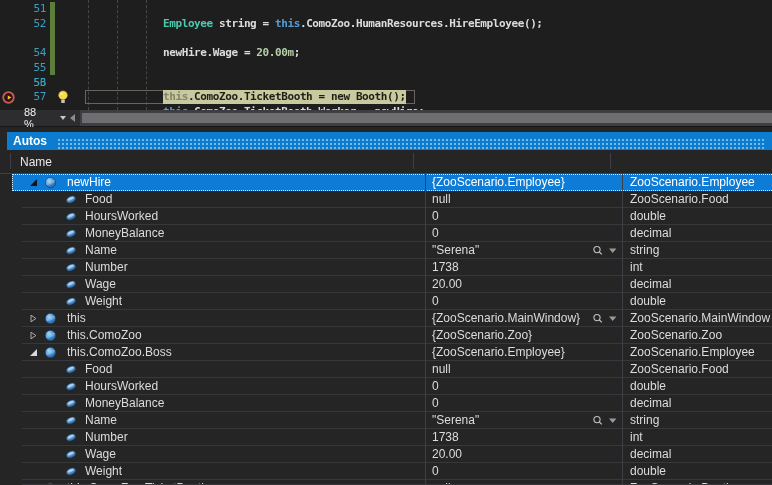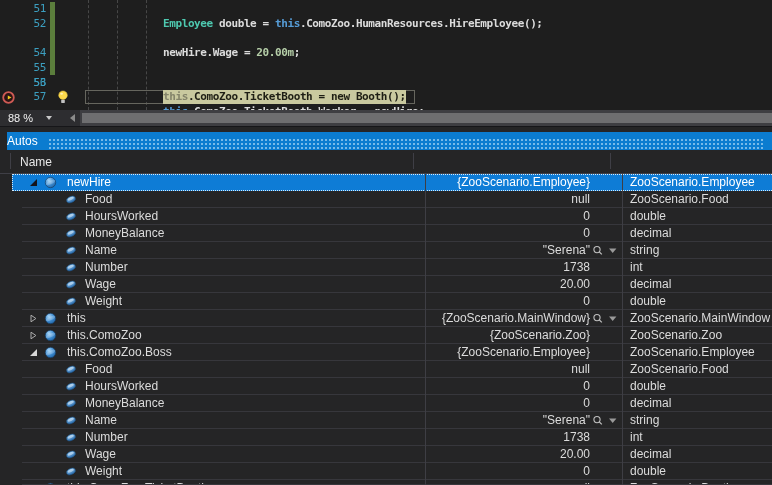--- a/index.html
+++ b/index.html
@@ -21,55 +21,55 @@
   .c-type{color:#4EC9B0;}
   .c-kw{color:#569CD6;}
   .c-num{color:#B5CEA8;}
   .c-plain{color:#DCDCDC;}
   .c-hl{color:#1E1E14;}
   .c-kwhl{color:#84846A;}
 
   
   .statusbar{position:absolute;top:110px;left:0;width:772px;height:17px;background:#2D2D30;
              display:flex;align-items:center;box-sizing:border-box;border-bottom:1px solid #161619;}
-  .zoomctl{width:66px;height:100%;display:flex;align-items:center;padding-left:8px;box-sizing:border-box;
+  .zoomctl{width:66px;height:100%;display:flex;align-items:center;padding-left:24px;box-sizing:border-box;
            color:#F1F1F1;font-size:11px;}
   .zoomcaret{width:0;height:0;border-left:3.5px solid transparent;border-right:3.5px solid transparent;
              border-top:4px solid #C8C8C8;margin-left:13px;}
   .sbarrow{width:0;height:0;border-top:4px solid transparent;border-bottom:4px solid transparent;
            border-right:5px solid #8A8A8A;margin:0 5px 0 4px;}
   .sbtrack{flex:1;height:100%;background:#3E3E42;position:relative;}
   .sbthumb{position:absolute;left:2px;right:0;top:3px;bottom:3px;background:#6E6E70;}
 
   .splitter{position:absolute;top:127px;left:0;width:772px;height:5px;background:#252526;}
 
   
   .titlebar{position:absolute;top:132px;left:0;width:772px;height:18px;background:#252526;display:flex;}
   .titleblue{margin-left:7px;flex:1;height:100%;background:#0B7CD0;display:flex;align-items:center;}
-  .title{color:#FFFFFF;font-size:12px;}
+  .title{color:#FFFFFF;font-size:12px;padding-left:6px;font-weight:bold;}
   .dots{flex:1;height:11px;margin:4px 8px 0 10px;
         background-image:radial-gradient(rgba(215,240,255,0.55) 0.7px, transparent 0.95px);
         background-size:4px 4px;}
 
   .gheader{position:absolute;top:150px;left:0;width:772px;height:24px;background:#252526;
            border-bottom:1px solid #3F3F46;box-sizing:border-box;color:#E8E8E8;font-size:12px;}
   .hcell{position:absolute;top:5px;}
   .h-name{left:20px;}.h-value{left:421px;margin-top:27px;}.h-type{left:618px;margin-top:28px;}
   .hline{position:absolute;top:3px;bottom:4px;width:1px;background:#3F3F46;}
 
   .grid{position:absolute;top:174px;left:12px;width:772px;height:311px;background:#252526;overflow:hidden;}
   .arow{position:relative;height:17px;color:#DCDCDC;font-size:12px;}
   .arow::after{content:"";position:absolute;left:10px;right:0;bottom:0;height:1px;background:#37373C;}
   .arow.sel{background:#0E7CD6;color:#FFFFFF;outline:1px dotted rgba(235,246,255,0.9);outline-offset:-1px;z-index:2;}
   .arow.sel::after{background:transparent;}
   .arow.partial{height:5px;overflow:hidden;}
   .tw{position:absolute;left:17px;top:4px;width:9px;height:9px;}
   .ric{position:absolute;top:2px;width:13px;height:13px;}
   .rlabel{position:absolute;top:0;line-height:17px;white-space:nowrap;}
-  .rval{position:absolute;left:420px;top:0;width:158px;line-height:17px;white-space:nowrap;overflow:hidden;text-align:right;}
+  .rval{position:absolute;left:420px;top:0;width:158px;line-height:17px;white-space:nowrap;overflow:hidden;}
   .rmag{position:absolute;left:580px;top:3px;width:28px;height:11px;}
   .rtype{position:absolute;left:618px;top:0;line-height:17px;white-space:nowrap;}
   .colline{position:absolute;top:0;bottom:0;width:1px;background:#3E3E44;z-index:3;}
   .cl1{left:413px;}.cl2{left:610px;}
   svg{display:block;}
 </style>
 </head>
 <body>
 
 <div class="screen">
@@ -93,21 +93,21 @@
     <div class="iguide" style="left:117px"></div>
     <div class="iguide" style="left:146px"></div>
     <div class="greenbar"></div>
     <div id="code-lines">
         <div class="code-line" style="top: 2px;">
           <span class="lineno">51</span>
           <span class="code-text"></span>
         </div>
         <div class="code-line" style="top: 16.7px;">
           <span class="lineno">52</span>
-          <span class="code-text"><span class="c-type">Employee</span><span class="c-plain"> double = </span><span class="c-kw">this</span><span class="c-plain">.ComoZoo.HumanResources.HireEmployee();</span></span>
+          <span class="code-text"><span class="c-type">Employee</span><span class="c-plain"> string = </span><span class="c-kw">this</span><span class="c-plain">.ComoZoo.HumanResources.HireEmployee();</span></span>
         </div>
         <div class="code-line" style="top: 31.4px; margin-top: 45px;">
           <span class="lineno">53</span>
         </div>
         <div class="code-line" style="top: 46.1px;">
           <span class="lineno">54</span>
           <span class="code-text"><span class="c-plain">newHire.Wage = </span><span class="c-num">20.00m</span><span class="c-plain">;</span></span>
         </div>
         <div class="code-line" style="top: 60.8px;">
           <span class="lineno">55</span>

